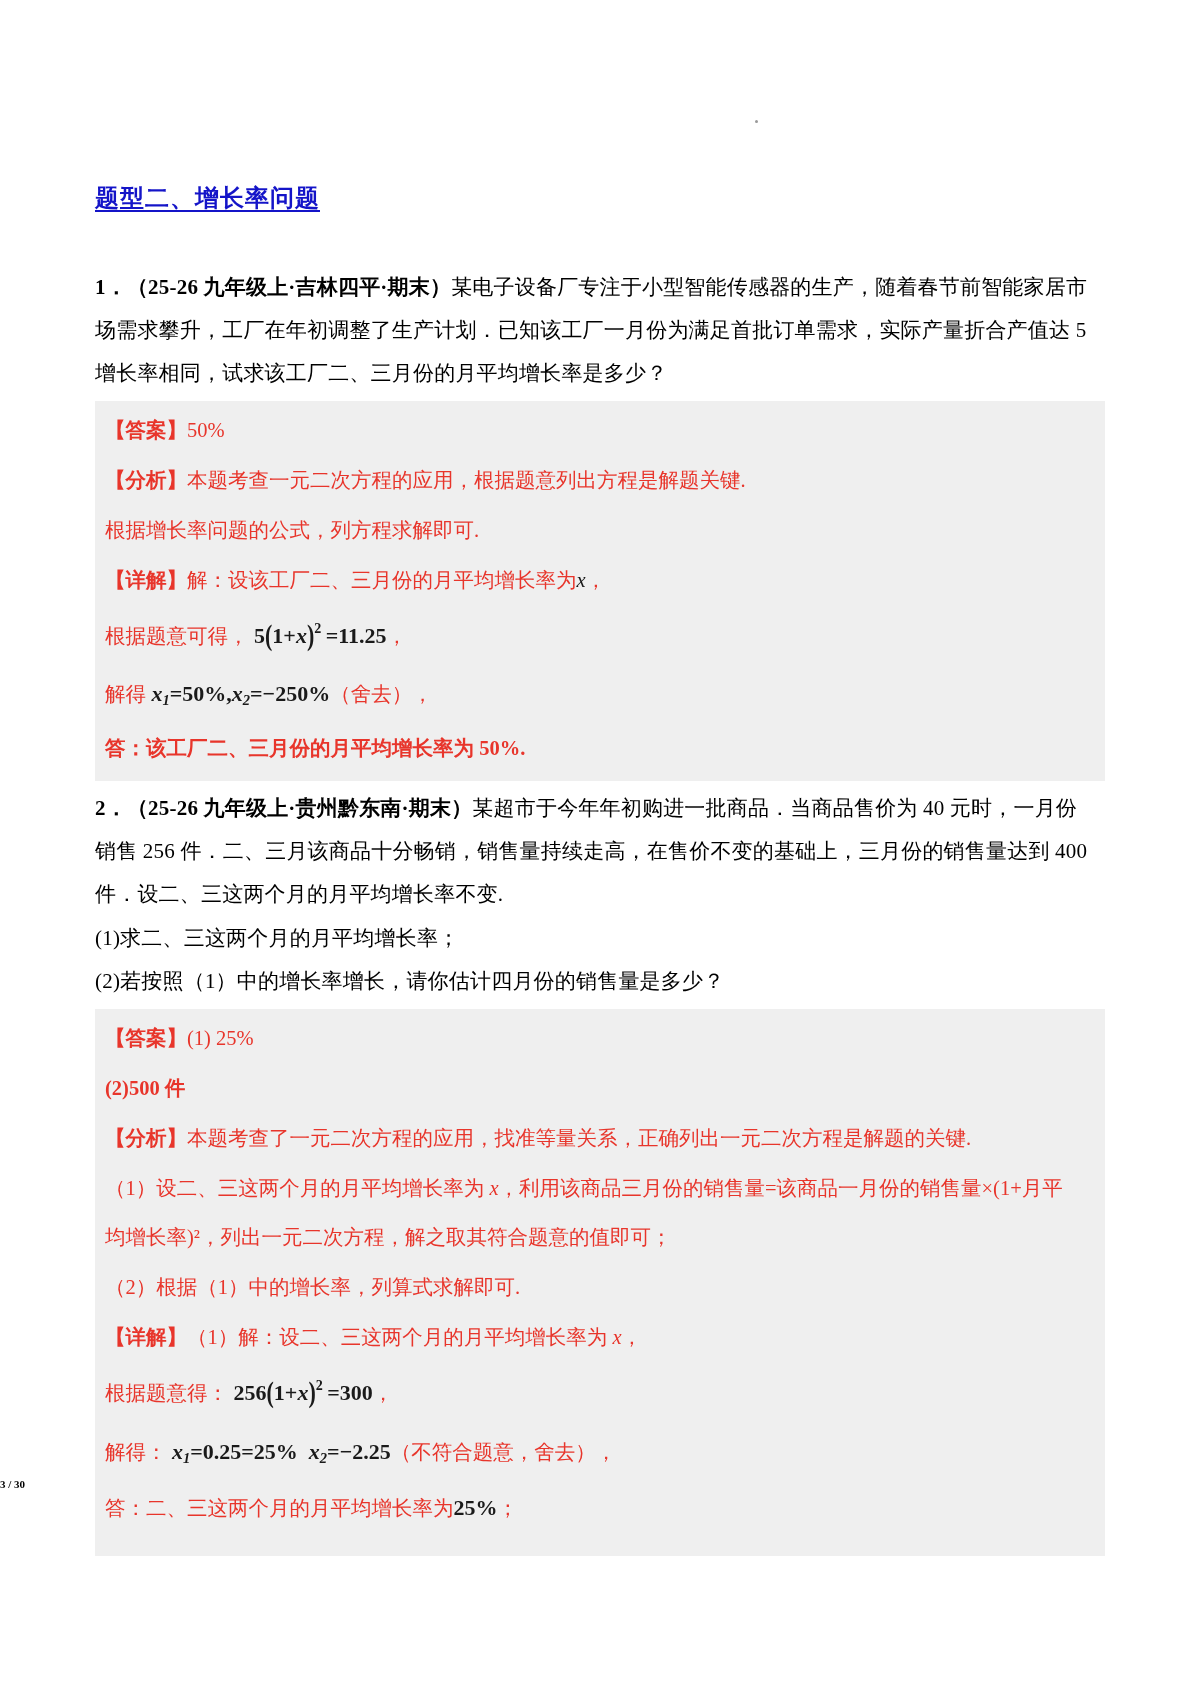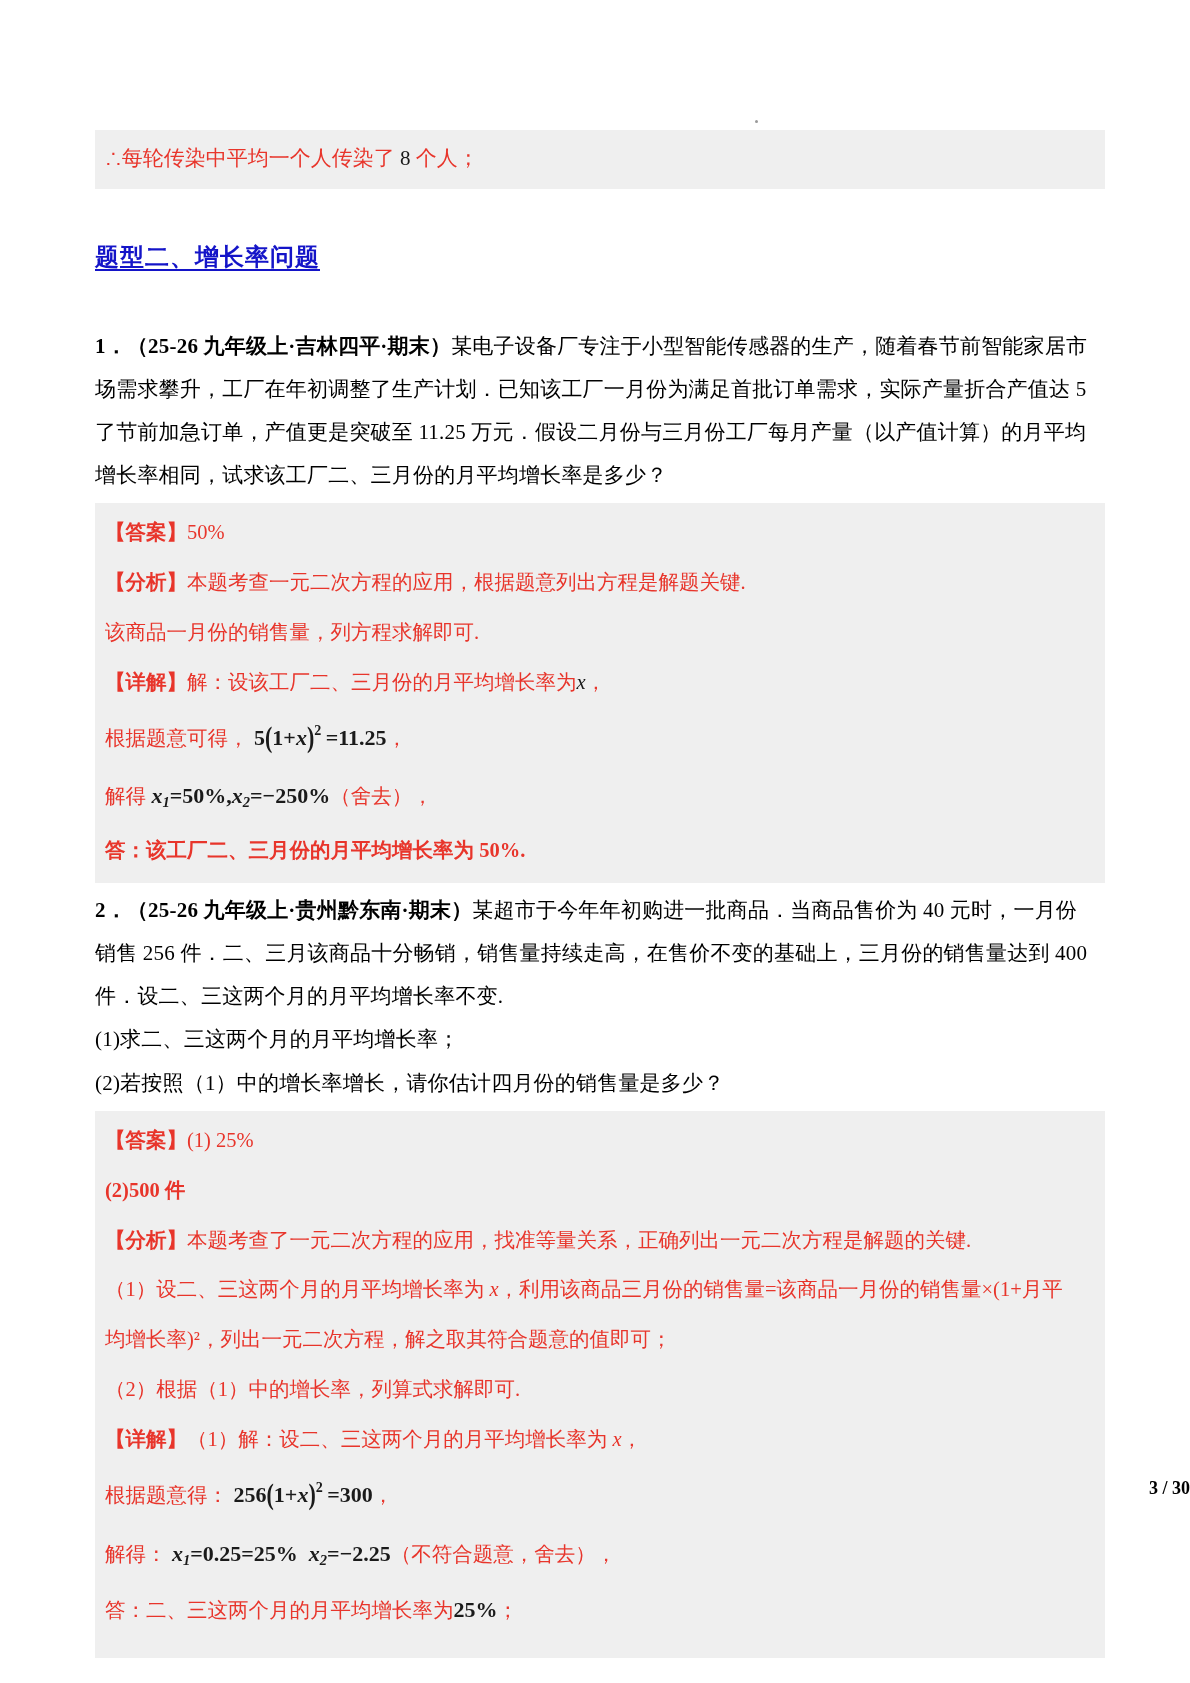--- a/index.html
+++ b/index.html
@@ -96,22 +96,22 @@
     font-style: italic;
     font-family: "Liberation Serif", "DejaVu Serif", serif;
   }
 
   
   .footer {
     position: absolute;
     left: 0;
     top: 1478px;
     width: 1190px;
-    text-align: right;
-    font-size: 18px;
+    text-align: left;
+    font-size: 11px;
     font-weight: bold;
     color: #000;
   }
 
   
   .stray-dot {
     position: absolute;
     left: 755px;
     top: 120px;
     width: 3px;
@@ -123,53 +123,47 @@
 </head>
 <body>
 
 <div class="page">
 
   <div class="stray-dot"></div>
 
   <div class="content">
 
     <div style="height:130px"></div>
-    <div class="shaded" style="padding-top:8px;padding-bottom:10px;">
-      <div class="redline" style="font-size:21px;">
-        <span>∴每轮传染中平均一个人传染了 </span><span class="blk">8</span><span> 个人；</span>
-      </div>
-    </div>
 
     <div style="height:52px"></div>
     <div class="section-title">题型二、增长率问题</div>
 
     <div style="height:52px"></div>
 
     <div class="body-line">
       <span class="bold">1．</span><span class="bold">（25-26 九年级上·吉林四平·期末）</span><span>某电子设备厂专注于小型智能传感器的生产，随着春节前智能家居市</span>
     </div>
     <div class="body-line">场需求攀升，工厂在年初调整了生产计划．已知该工厂一月份为满足首批订单需求，实际产量折合产值达 5</div>
-    <div class="body-line">了节前加急订单，产值更是突破至 11.25 万元．假设二月份与三月份工厂每月产量（以产值计算）的月平均</div>
     <div class="body-line">增长率相同，试求该工厂二、三月份的月平均增长率是多少？</div>
 
     <div style="height:6px"></div>
 
     <div class="shaded" style="padding-top:10px;padding-bottom:12px;">
 
       <div class="redline">
         <span class="bold">【答案】</span><span>50%</span>
       </div>
       <div style="height:10px"></div>
 
       <div class="redline">
         <span class="bold">【分析】</span><span>本题考查一元二次方程的应用，根据题意列出方程是解题关键.</span>
       </div>
       <div style="height:10px"></div>
 
-      <div class="redline">该商品一月份的销售量，列方程求解即可.</div>
+      <div class="redline">根据增长率问题的公式，列方程求解即可.</div>
       <div style="height:10px"></div>
 
       <div class="redline">
         <span class="bold">【详解】</span><span>解：设该工厂二、三月份的月平均增长率为</span><span class="ivar blk">x</span><span>，</span>
       </div>
       <div style="height:12px"></div>
 
       <div class="redline" style="line-height:2.1;">
         <span>根据题意可得，</span><span class="math">&nbsp;<span>5</span><span class="paren-tall">(</span><span>1+</span><span class="mvar">x</span><span class="paren-tall">)</span><sup class="msup">2</sup> <span>=11.25</span></span><span>，</span>
       </div>

